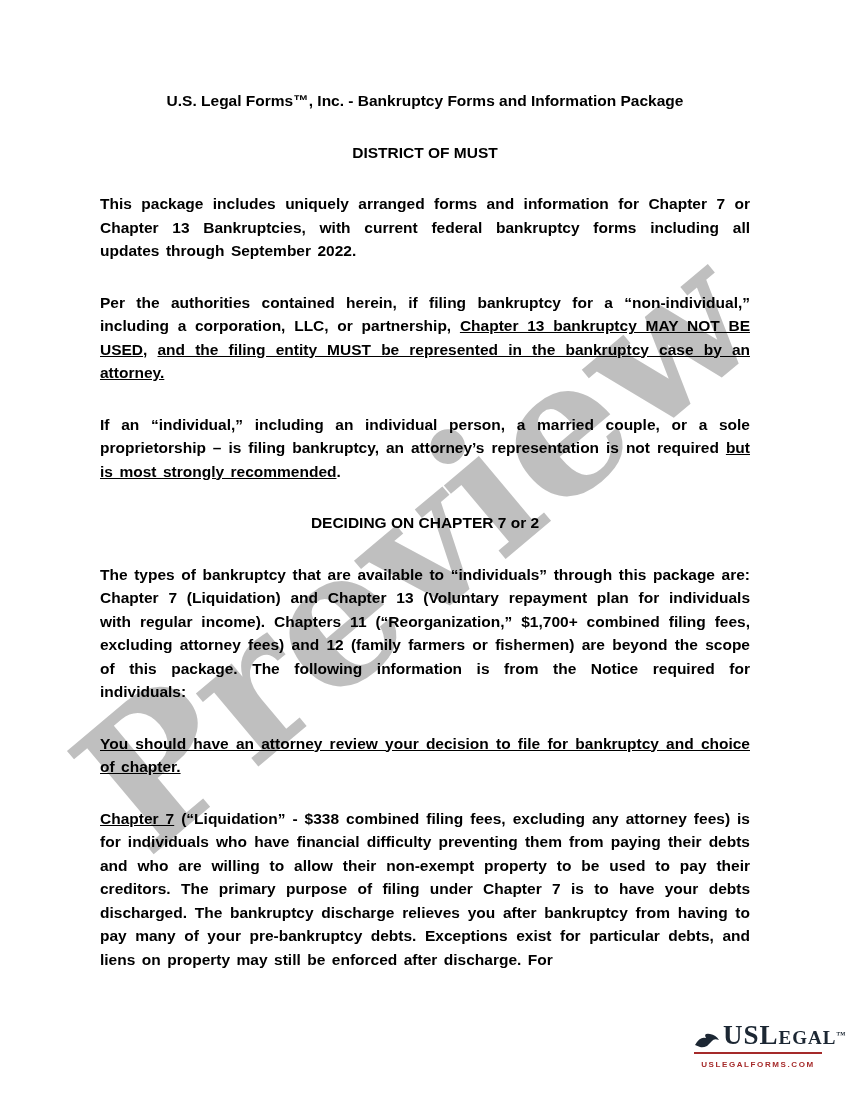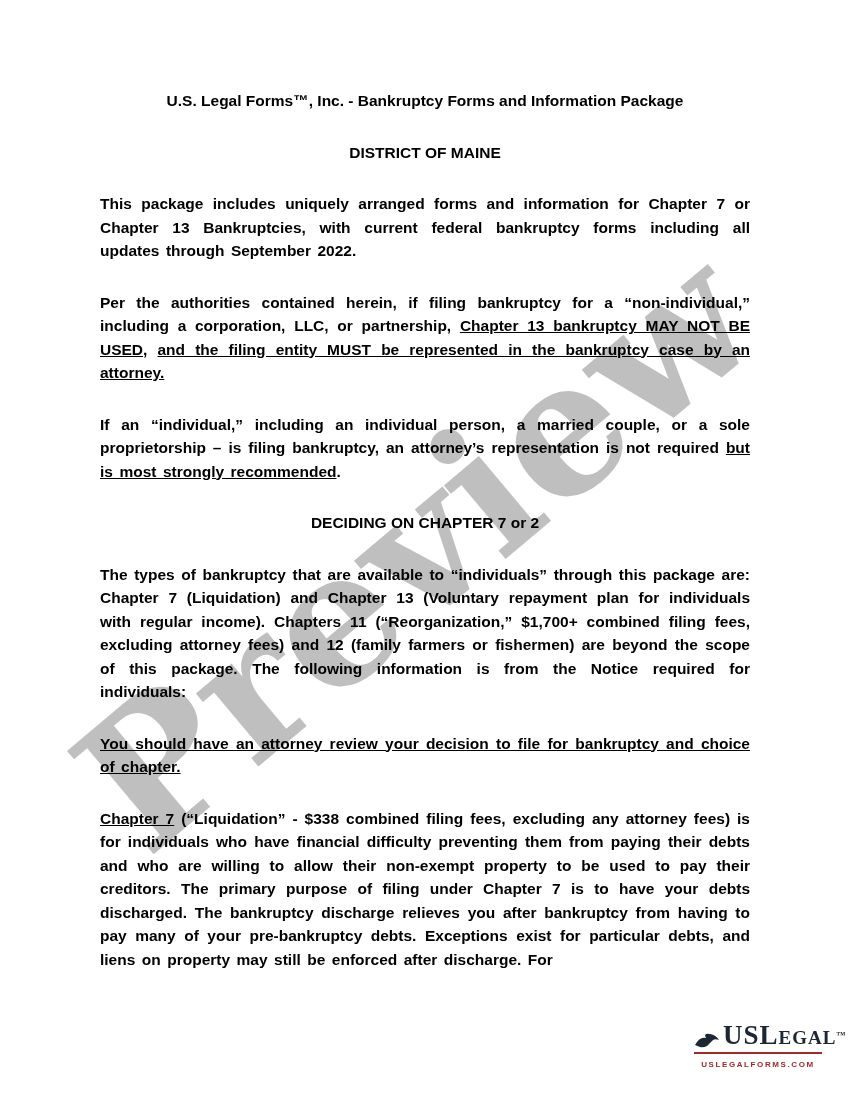--- a/index.html
+++ b/index.html
@@ -98,21 +98,21 @@
 <body>
 
 <div class="page">
 
   <div class="watermark">Preview</div>
 
   <div class="content">
 
     <h1>U.S. Legal Forms™, Inc. - Bankruptcy Forms and Information Package</h1>
 
-    <h2>DISTRICT OF MAINE</h2>
+    <h2>DISTRICT OF MUST</h2>
 
     <p>
       <span>This package includes uniquely arranged forms and information for Chapter 7 or Chapter 13 Bankruptcies, with current federal bankruptcy forms including all updates through September 2022.</span>
     </p>
 
 
     <p><span>Per the authorities contained herein, if filing bankruptcy for a “non-individual,” including a corporation, LLC, or partnership, </span><span class="u">Chapter 13 bankruptcy MAY NOT BE USED</span><span>, </span><span class="u">and the filing entity MUST be represented in the bankruptcy case by an attorney.</span></p>
 
     <p><span>If an “individual,” including an individual person, a married couple, or a sole proprietorship – is filing bankruptcy, an attorney’s representation is not required </span><span class="u">but is most strongly recommended</span><span>.</span></p>
 

